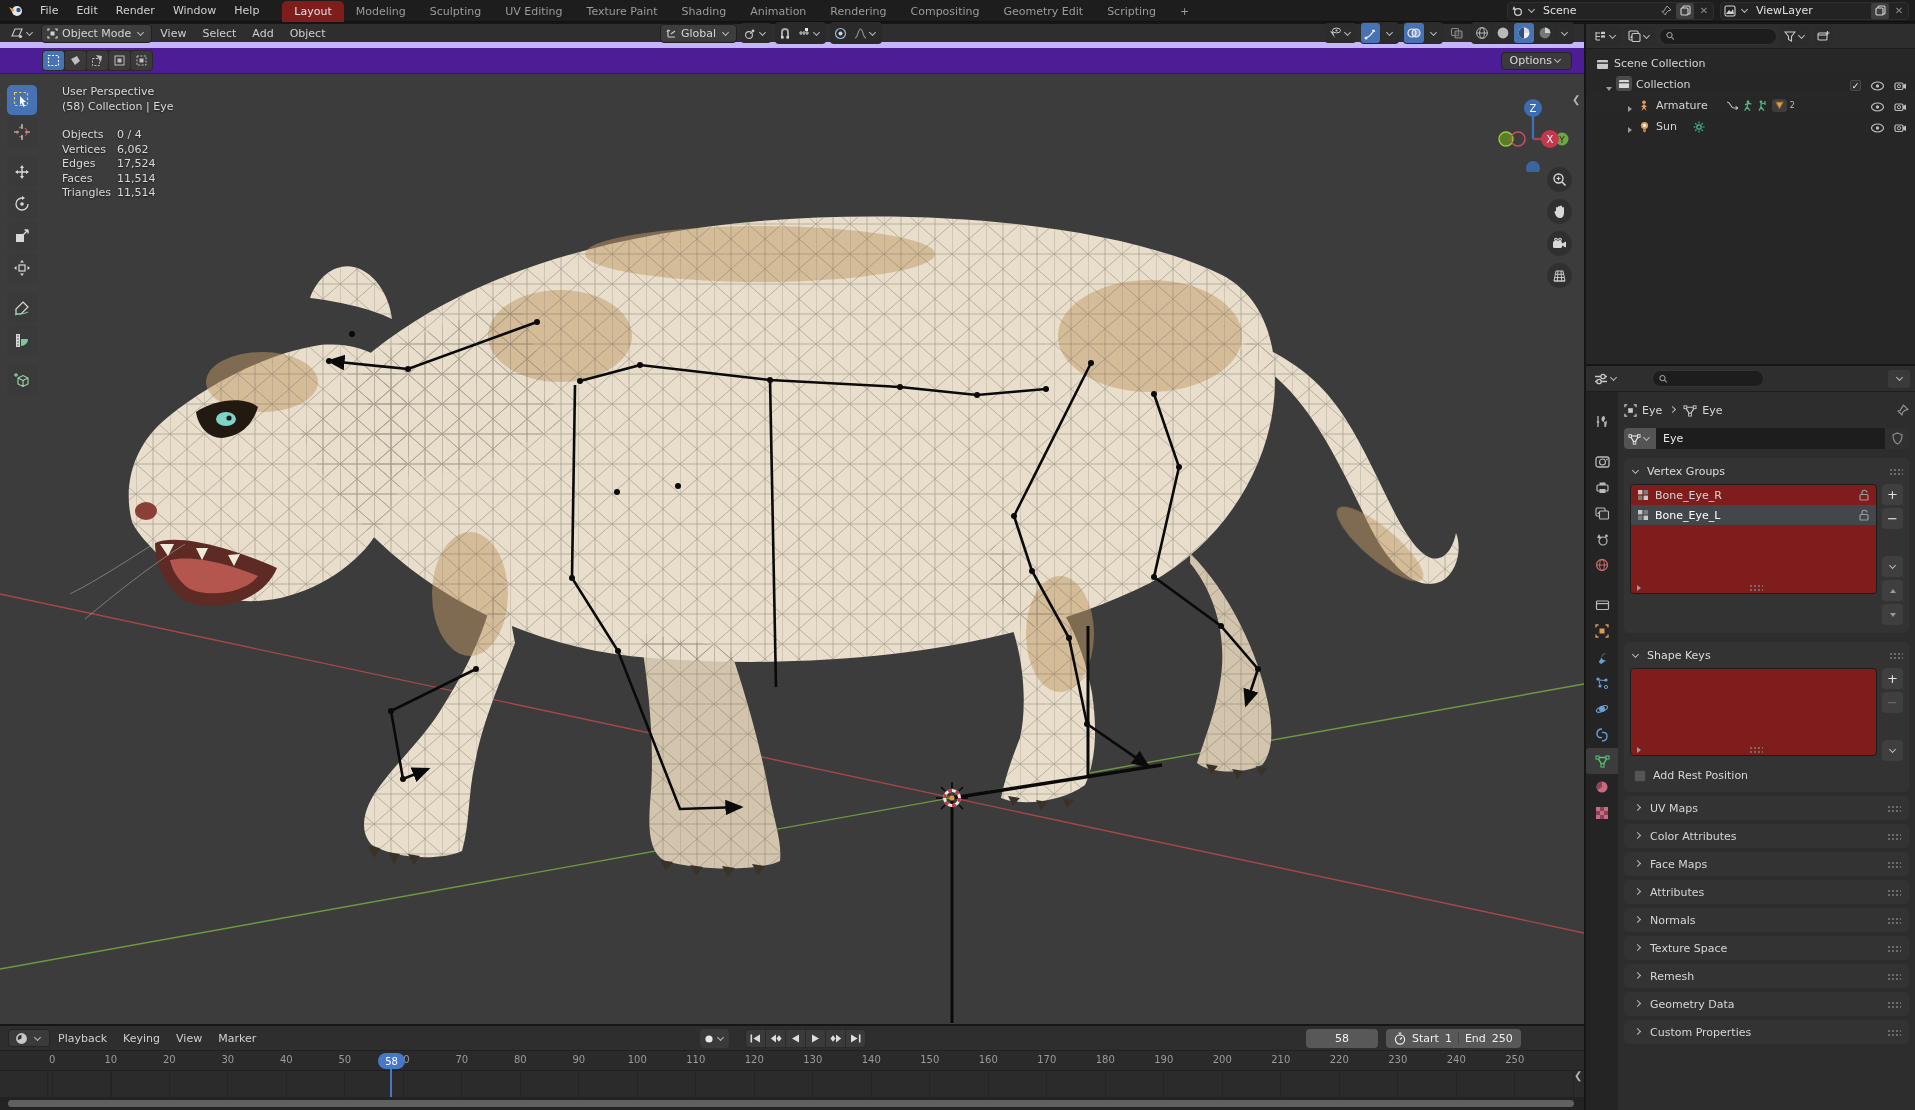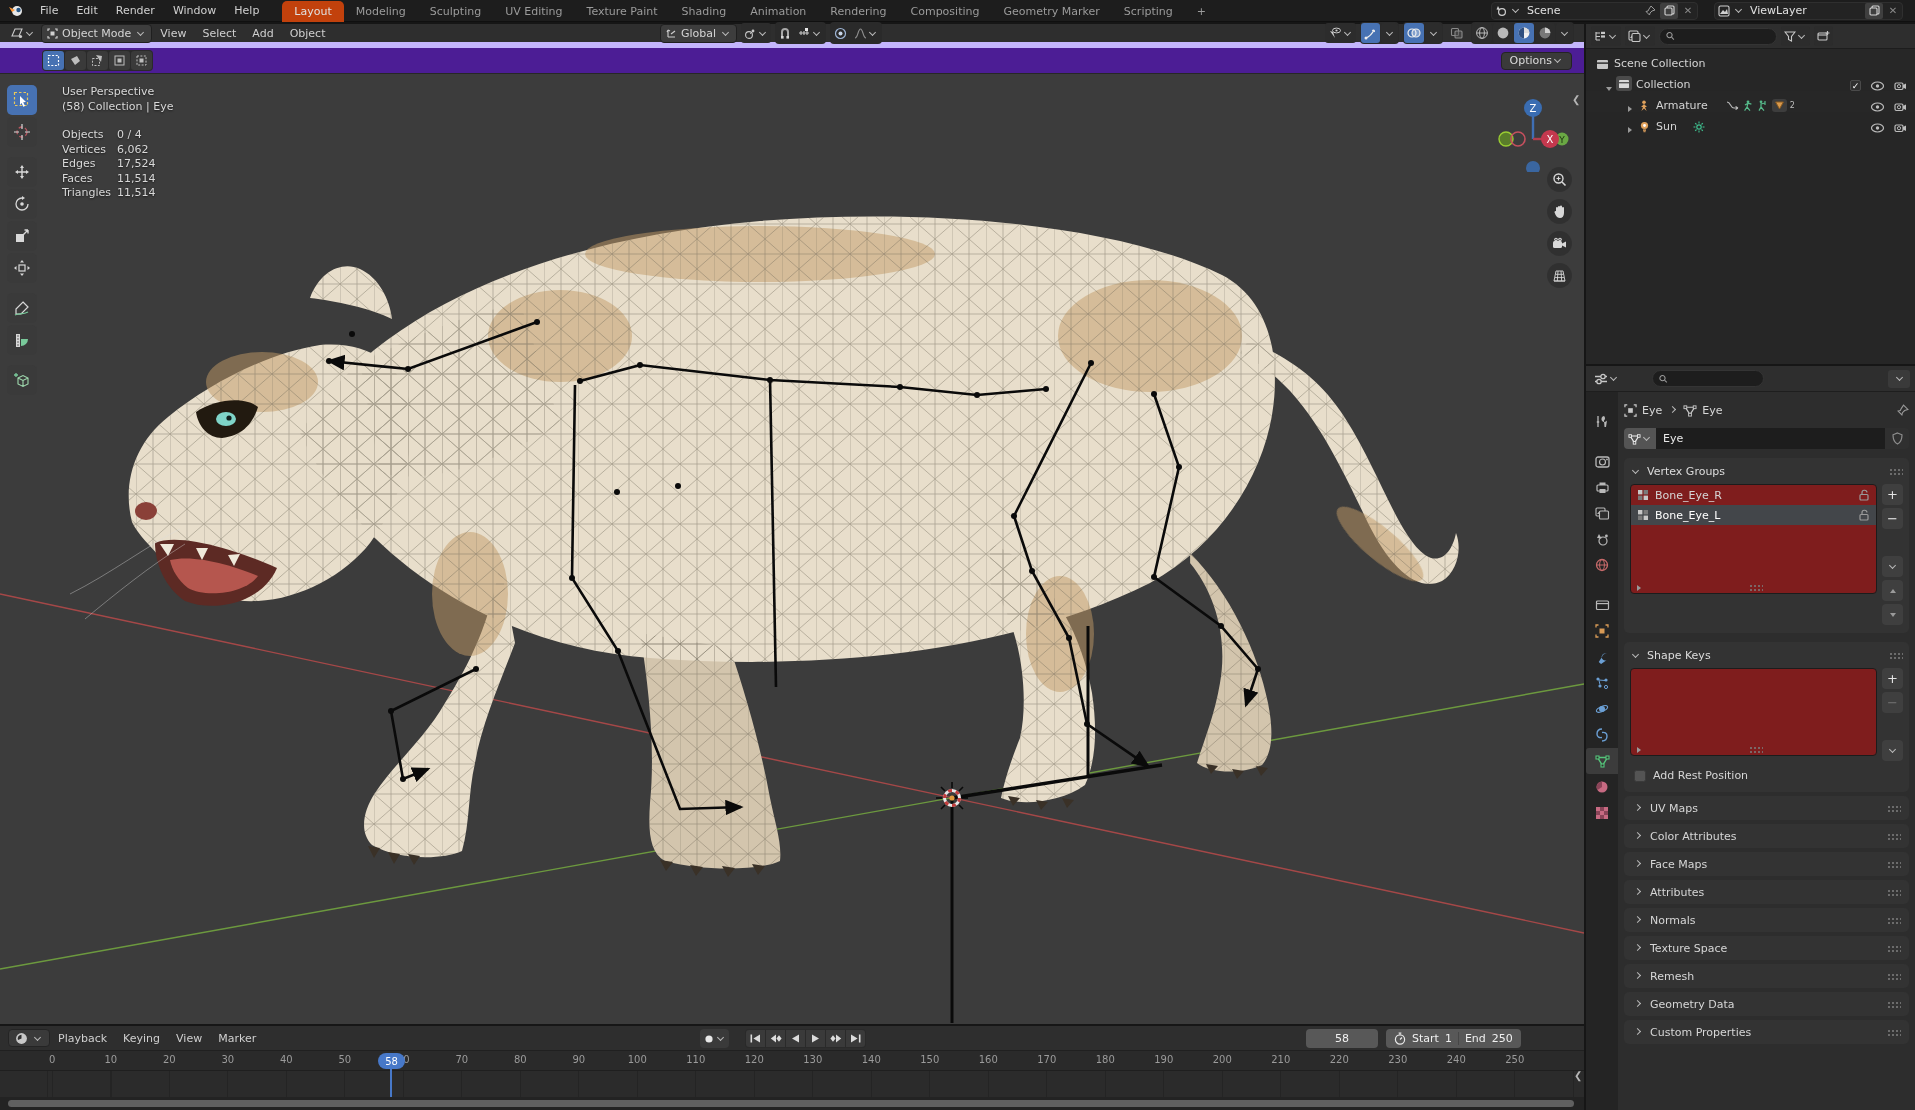--- a/index.html
+++ b/index.html
@@ -18,22 +18,22 @@
   .iconbtn.slot { background:#2c2c2c; }
   svg { display:block; }
 
   
   .topbar { position:absolute; left:0; top:0; width:1915px; height:22px; background:#1d1d1d; display:flex; align-items:center; border-bottom:1px solid #101010;}
   .topbar .logo { margin:0 8px 0 8px; }
   .menus { display:flex; }
   .menus .menu { padding:3px 9px; color:#d0d0d0; border-radius:3px; }
   .tabs { display:flex; margin-left:14px; height:22px; align-items:flex-end; }
   .tabs .tab { padding:4px 12px 4px 12px; color:#9b9b9b; border-radius:5px 5px 0 0; }
-  .tabs .tab.active { background:#c2410c; color:#e0e0e0; }
-  .topbar-right { margin-left:auto; display:flex; align-items:center; gap:16px; padding-right:12px; }
+  .tabs .tab.active { background:#7f1d1d; color:#e0e0e0; }
+  .topbar-right { margin-left:auto; display:flex; align-items:center; gap:6px; padding-right:6px; }
   .idblock { display:flex; align-items:center; background:#232323; border:1px solid #2f2f2f; border-radius:4px; height:18px; }
   .idblock .name { padding:0 6px; color:#e0e0e0; min-width:120px; }
   .idblock .mini { width:18px; height:16px; display:flex; align-items:center; justify-content:center; }
   .idblock .mini.box { background:#3f3f3f; border-radius:2px; margin:0 1px; }
   .xglyph { color:#8a8a8a; font-size:10px; }
 
   
   .viewport { position:absolute; left:0; top:24px; width:1584px; height:1000px; background:#3c3c3c; }
   .vp-header { position:absolute; left:0; top:0; width:100%; height:24px; background:#2e2e2e; display:flex; align-items:center; padding:0 4px; border-bottom:6px solid #c4b5fd; }
   .vp-header .hbtn { display:flex; align-items:center; padding:2px 6px; border-radius:3px; color:#d6d6d6; }
@@ -166,21 +166,21 @@
 
     <span class="tab active">Layout</span>
         <span class="tab">Modeling</span>
         <span class="tab">Sculpting</span>
         <span class="tab">UV Editing</span>
         <span class="tab">Texture Paint</span>
         <span class="tab">Shading</span>
         <span class="tab">Animation</span>
         <span class="tab">Rendering</span>
         <span class="tab">Compositing</span>
-        <span class="tab">Geometry Marker</span>
+        <span class="tab">Geometry Edit</span>
         <span class="tab">Scripting</span>
         <span class="tab">+</span>
       </div>
     <div class="topbar-right">
       <div class="idblock">
         <span class="mini">
           <svg width="12" height="12" viewBox="0 0 12 12">
               <circle cx="7" cy="7" r="3.4" fill="none" stroke="#cfcfcf" stroke-width="1.2"></circle>
               <path d="M3,1 L5,5 L1.5,4.5 Z" fill="#cfcfcf"></path>
             </svg>

